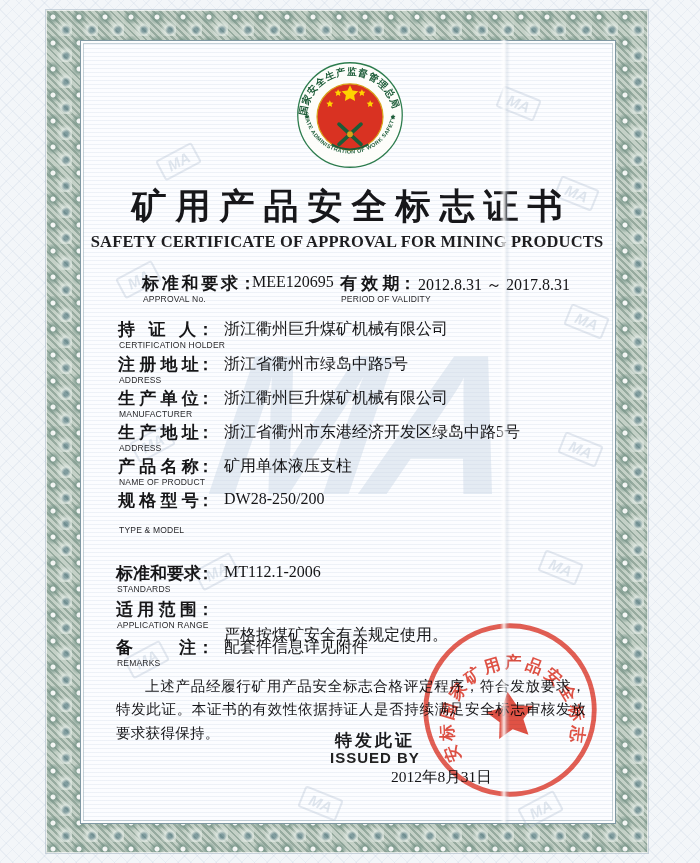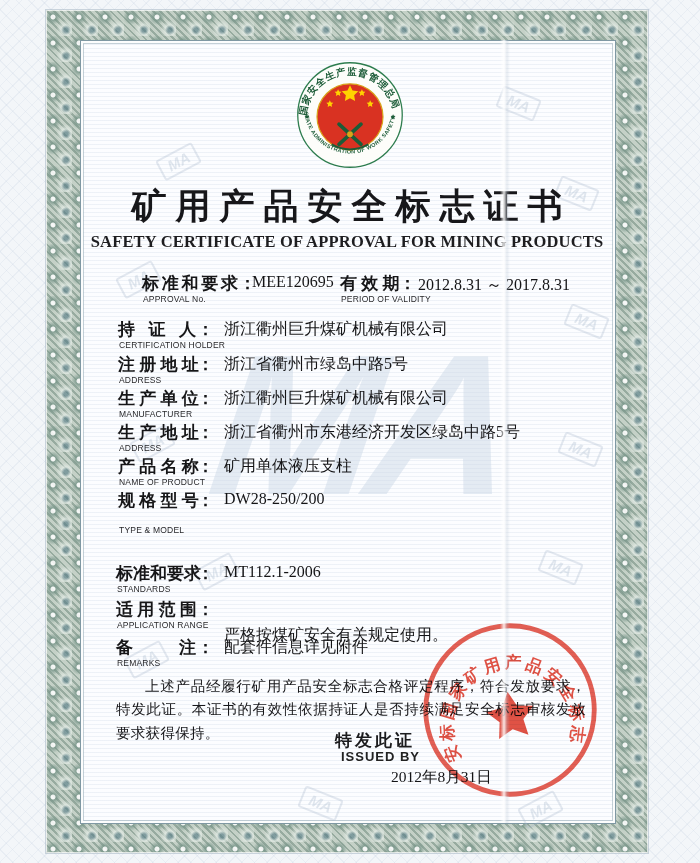--- a/index.html
+++ b/index.html
@@ -49,21 +49,21 @@
   .encap{
     font-family:"Liberation Sans","DejaVu Sans",sans-serif;
     font-size:8.5px;letter-spacing:.2px;color:#28282b;white-space:nowrap;
   }
   .fval{font-size:16px;color:#141416;white-space:nowrap;}
   .declaration{
     left:116px;top:675px;width:470px;font-size:14.5px;line-height:1.62;
     text-indent:2em;letter-spacing:.3px;color:#17171a;text-align:justify;
   }
   .issued-cn{left:330px;top:729px;width:90px;text-align:center;font-size:17px;font-weight:bold;letter-spacing:3px;}
-  .issued-en{left:330px;top:749px;width:90px;text-align:right;font-family:"Liberation Sans",sans-serif;font-size:13px;letter-spacing:1px;font-weight:bold;color:#222;}
+  .issued-en{left:330px;top:749px;width:90px;text-align:left;font-family:"Liberation Sans",sans-serif;font-size:15px;letter-spacing:1px;font-weight:bold;color:#222;}
   .issue-date{left:391px;top:767px;font-size:15.5px;color:#141416;}
 
   .emblem{left:291px;top:60px;width:118px;height:110px;}
   .stamp{
     left:418px;top:618px;width:184px;height:184px;z-index:3;
     transform:rotate(-8deg);opacity:.88;mix-blend-mode:multiply;
   }
   
   .bigwm{
     left:215px;top:325px;z-index:1;

